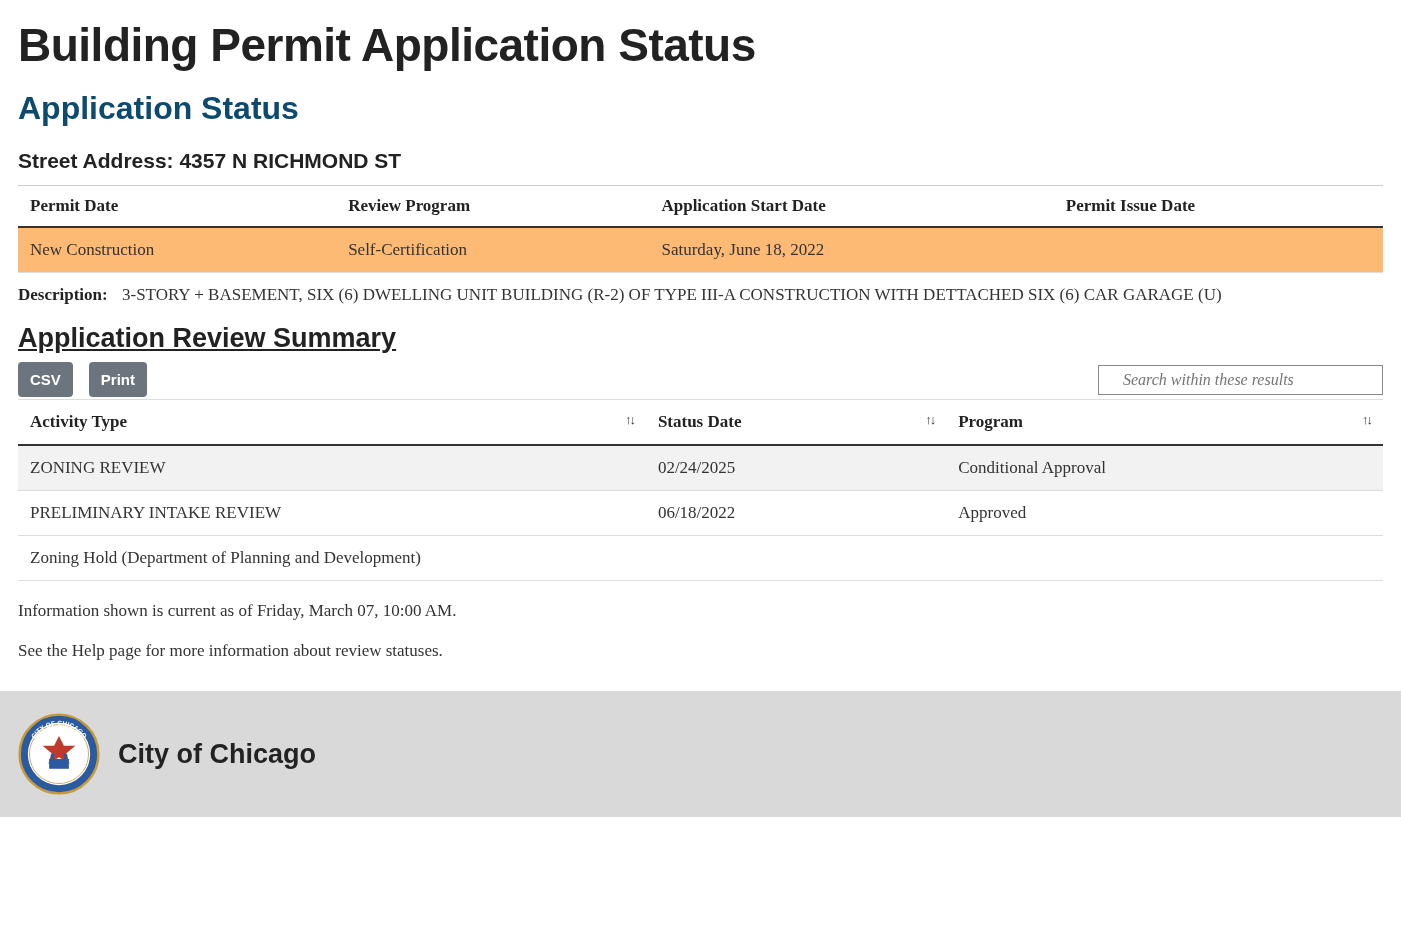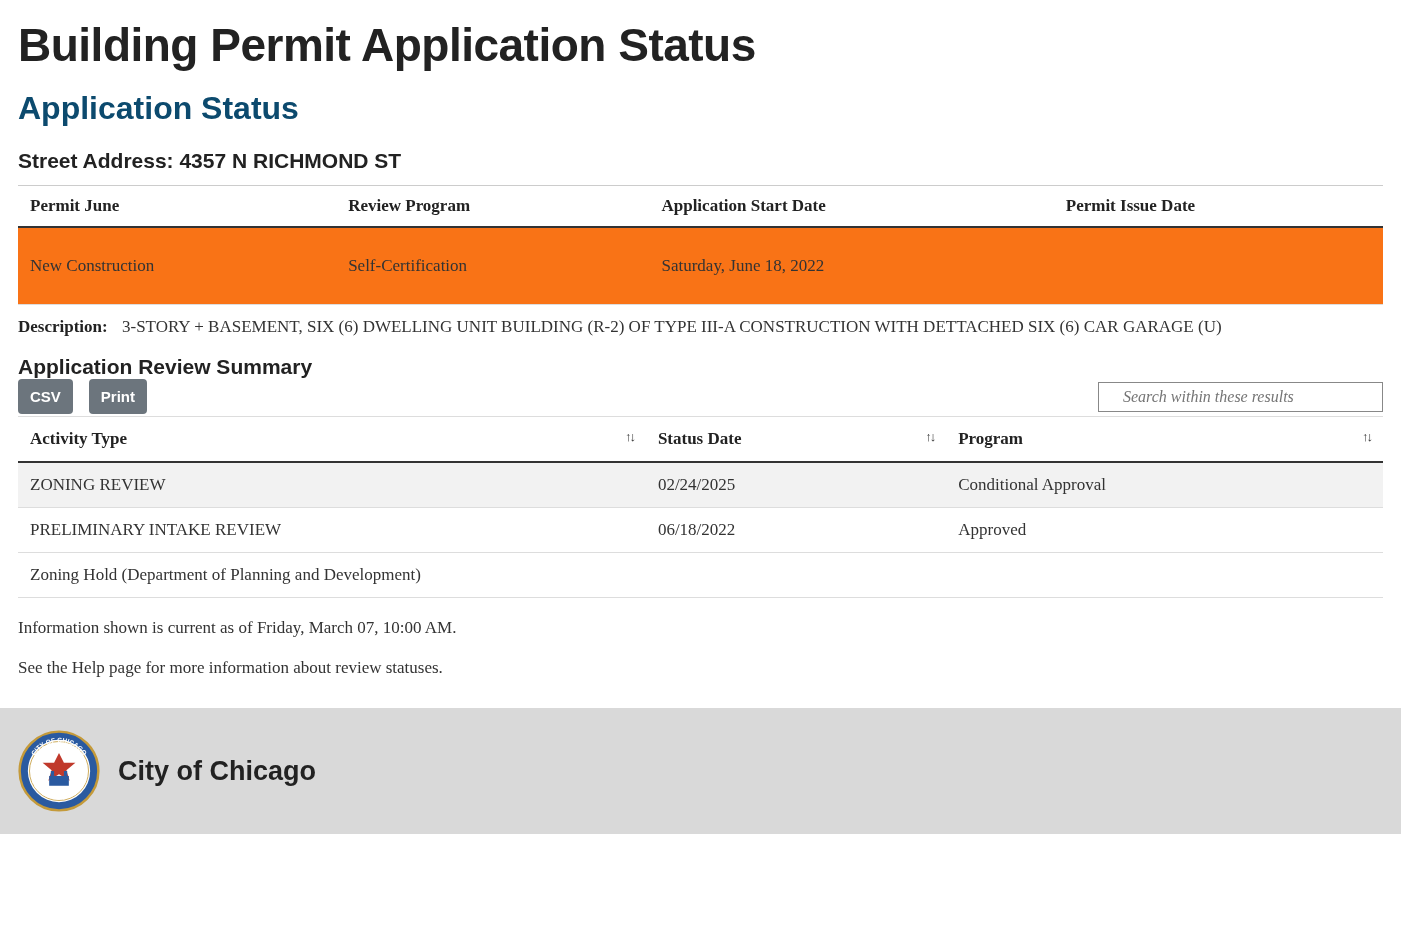--- a/index.html
+++ b/index.html
@@ -39,40 +39,42 @@
   }
   table.permit-table thead th {
     text-align: left;
     font-weight: 700;
     padding: 10px 12px;
     border-top: 1px solid #ccc;
     border-bottom: 2px solid #333;
     color: #222;
   }
   table.permit-table tbody td {
-    padding: 28px 12px;
-    background: #f97316;
+    padding: 12px 12px;
+    background: #fdba74;
     border-bottom: 1px solid #ddd;
     color: #333;
   }
   .description-row {
     font-size: 17px;
     color: #333;
     padding: 2px 0 18px 0;
   }
   .description-row b {
     font-weight: 700;
     color: #222;
     margin-right: 10px;
   }
   h3.review-summary-heading {
     font-family: -apple-system, BlinkMacSystemFont, "Segoe UI", Helvetica, Arial, sans-serif;
-    font-size: 21px;
-    font-weight: 700;
-    color: #222;
+    font-size: 27px;
+    font-weight: 700;
+    color: #222;
+    margin-bottom: 8px;
+    text-decoration: underline;
   }
   .toolbar {
     display: flex;
     align-items: center;
     gap: 16px;
     margin-bottom: 2px;
   }
   .btn {
     font-family: -apple-system, BlinkMacSystemFont, "Segoe UI", Helvetica, Arial, sans-serif;
     font-size: 15px;
@@ -162,21 +164,21 @@
 <div class="container">
   <h1 class="page-title">Building Permit Application Status</h1>
   <h2 class="subheading">Application Status</h2>
   <h3 class="address-line">
     <span>Street Address: </span><span>4357 N RICHMOND ST</span>
   </h3>
 
   <table class="permit-table">
     <thead>
       <tr>
-        <th>Permit June</th>
+        <th>Permit Date</th>
         <th>Review Program</th>
         <th>Application Start Date</th>
         <th>Permit Issue Date</th>
       </tr>
     </thead>
     <tbody>
       <tr>
         <td>New Construction</td>
         <td>Self-Certification</td>
         <td>Saturday, June 18, 2022</td>

